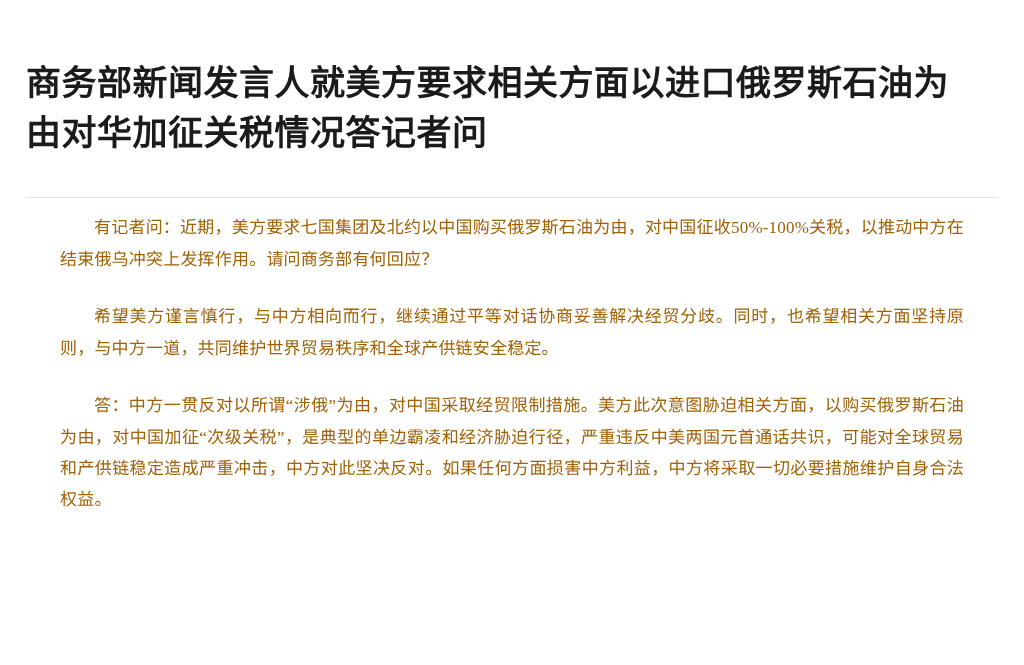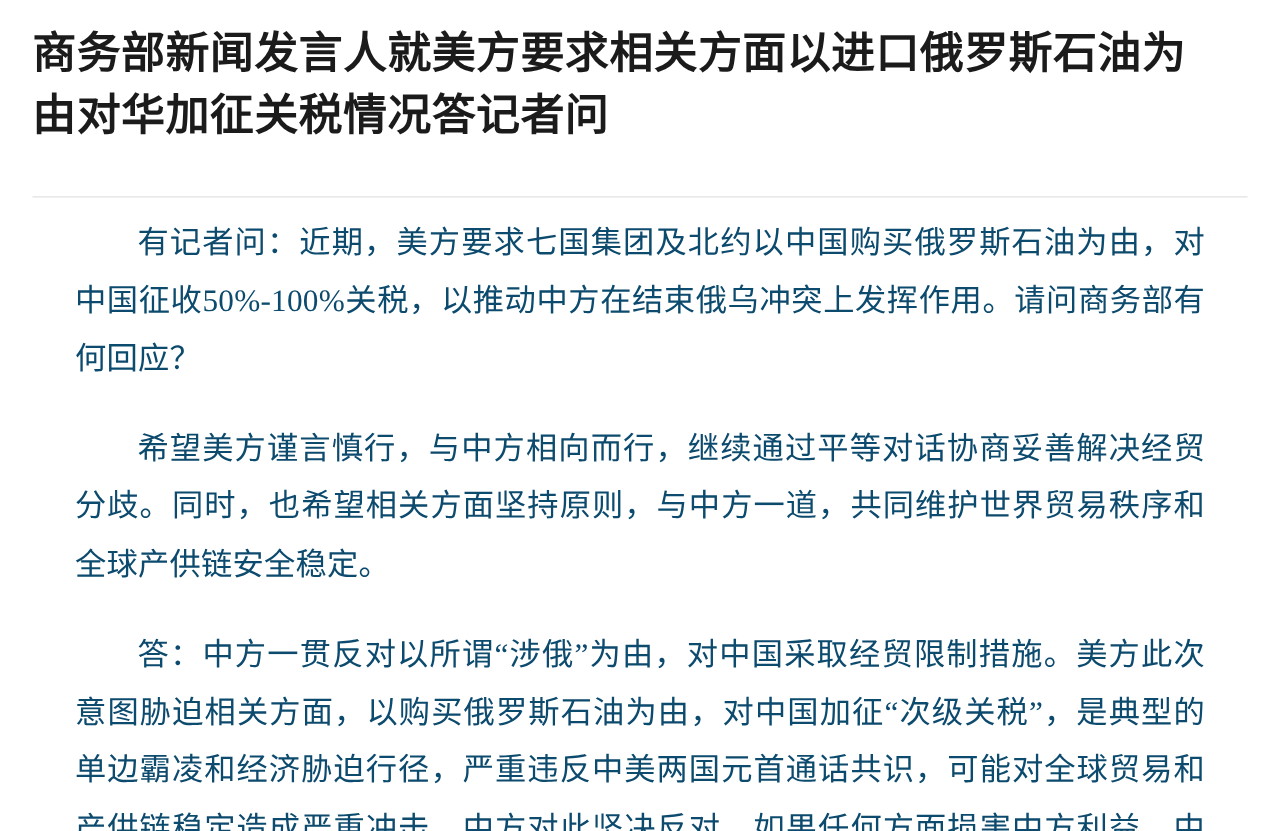--- a/index.html
+++ b/index.html
@@ -13,20 +13,21 @@
     font-family: "Liberation Serif", "DejaVu Serif", serif;
     color: #1a1a1a;
     overflow: hidden;
   }
   .page {
     width: 1024px;
     height: 535px;
     box-sizing: border-box;
     padding: 0 24px;
     position: relative;
+    margin-top: 40px;
   }
   .article-title {
     font-family: "Liberation Sans", "DejaVu Sans", sans-serif;
     font-weight: bold;
     font-size: 35px;
     line-height: 1.42;
     letter-spacing: 0.5px;
     color: #1b1b1b;
     margin: 0;
     padding-top: 18px;
@@ -35,28 +36,28 @@
   }
   .title-divider {
     border: 0;
     border-top: 1px solid #e2e2e2;
     margin: 40px 2px 0 2px;
   }
   .body-copy {
     padding-top: 14px;
   }
   .body-copy p {
-    font-size: 25px;
+    font-size: 17px;
     line-height: 1.85;
     margin: 0 0 26px 0;
     padding: 0 36px 0 36px;
     text-align: justify;
     text-justify: inter-ideograph;
     text-indent: 2em;
-    color: #0c4a6e;
+    color: #a16207;
     letter-spacing: 0.2px;
     font-family: Liberation Serif, serif;
   }
   .body-copy p:last-child {
     margin-bottom: 0;
   }
 </style>
 </head>
 <body>
 

